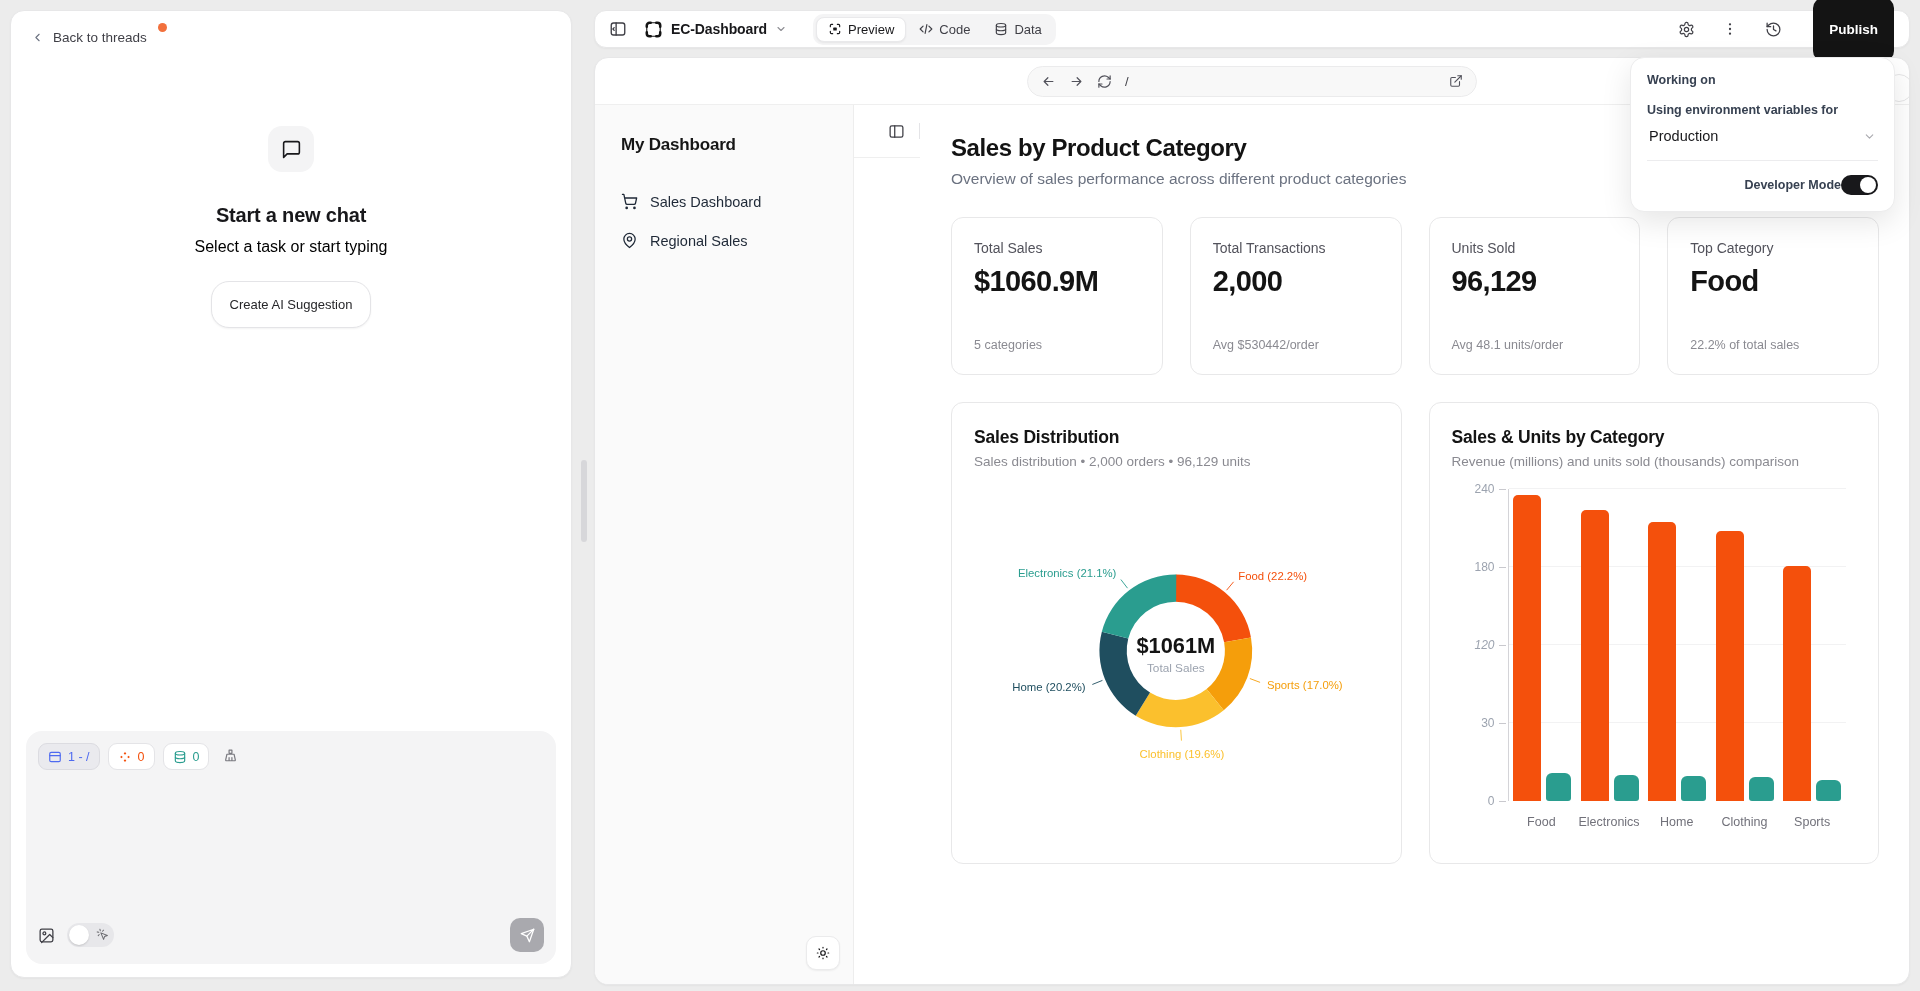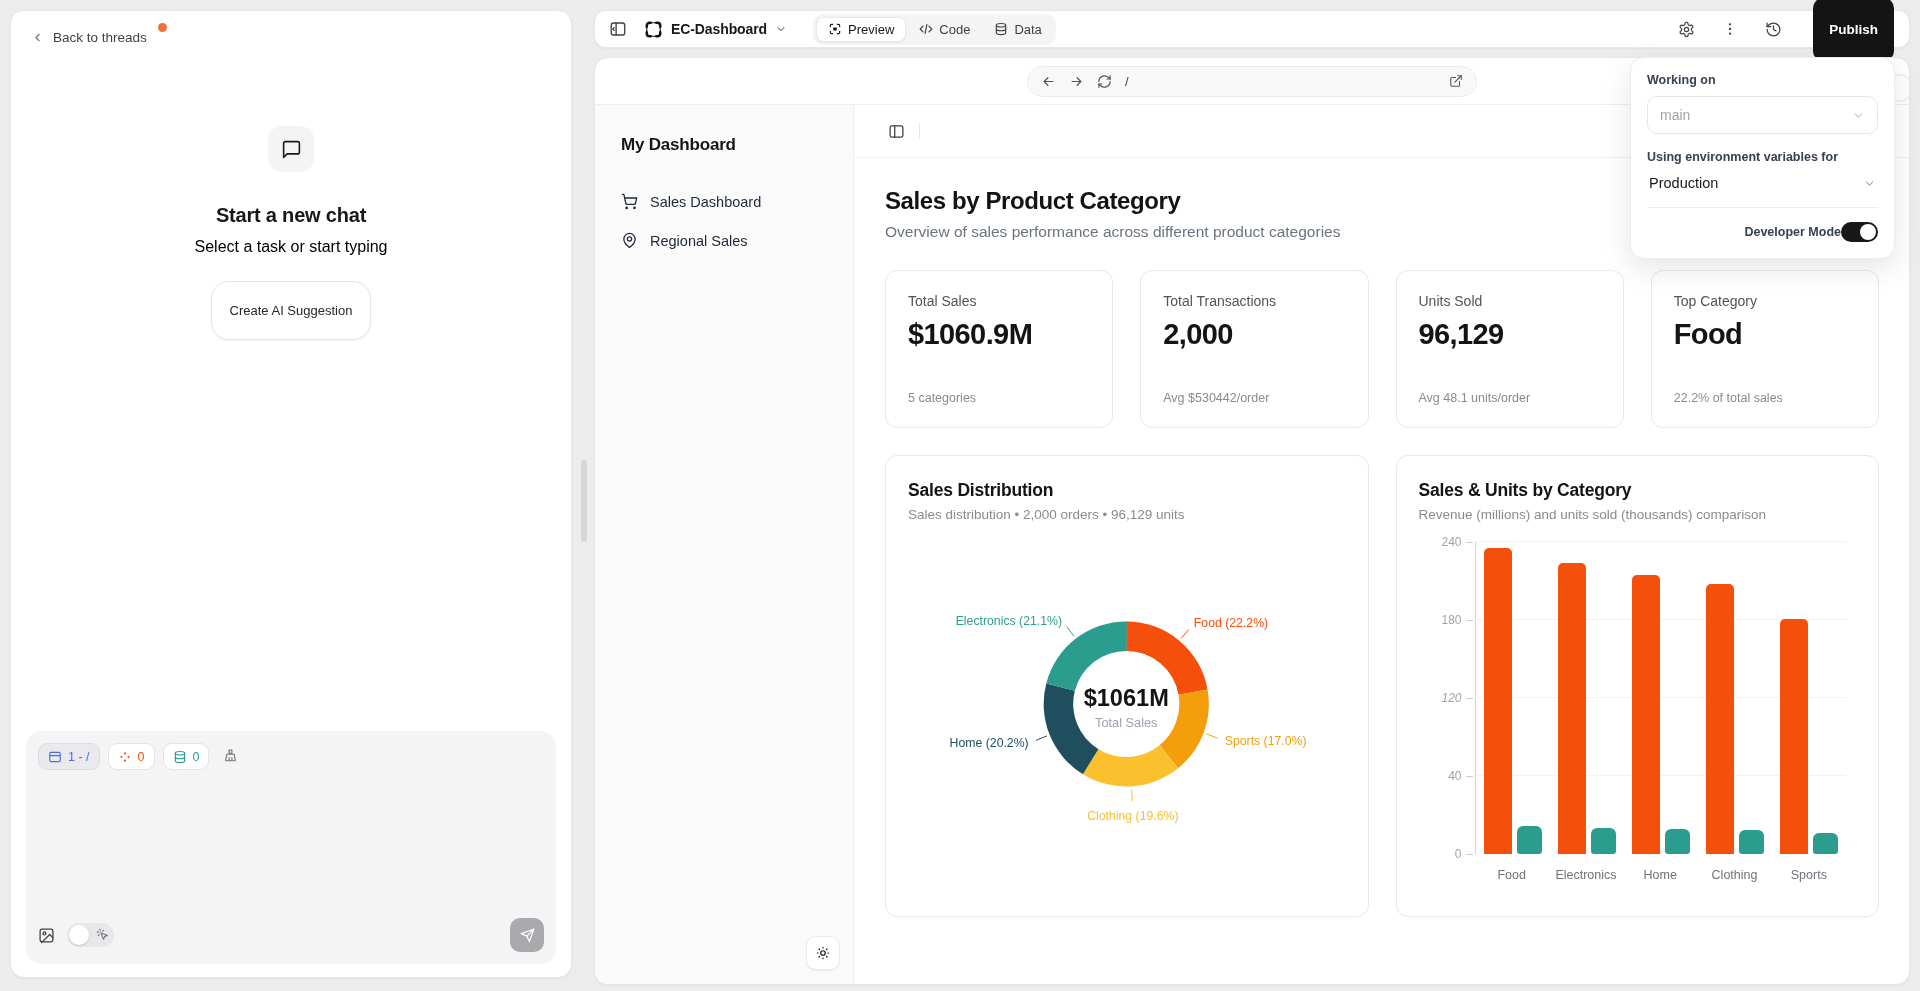--- a/index.html
+++ b/index.html
@@ -9,21 +9,21 @@
 .card{position:absolute;background:#fff;border:1px solid #E7E7E8;border-radius:14px;box-shadow:0 1px 2px rgba(0,0,0,.04)}
 
 
 .chat{left:10px;top:10px;width:562px;height:968px}
 .chat-header{display:flex;align-items:center;gap:9px;padding:19px 20px;color:#3F3F46;font-size:13.5px;font-weight:500;width:max-content;cursor:pointer}
 .chat-dot{position:absolute;left:147px;top:12px;width:9px;height:9px;border-radius:50%;background:#F2703C}
 .empty{display:flex;flex-direction:column;align-items:center;margin-top:62px}
 .empty-icon{width:46px;height:46px;border-radius:14px;background:#F4F4F5;display:flex;align-items:center;justify-content:center;color:#18181B}
 .empty-title{margin-top:32px;font-size:20px;font-weight:700;letter-spacing:-.2px}
 .empty-sub{margin-top:11px;font-size:16px;color:#000000}
-.suggest-btn{margin-top:25px;background:#fff;border:1px solid #E4E4E7;border-radius:18px;padding:21px 18px;font-size:13px;font-weight:500;color:#27272A;box-shadow:0 1px 2px rgba(0,0,0,.05);cursor:pointer;font-family:inherit}
+.suggest-btn{margin-top:25px;background:#fff;border:1px solid #E4E4E7;border-radius:18px;padding:15px 18px;font-size:13px;font-weight:500;color:#27272A;box-shadow:0 1px 2px rgba(0,0,0,.05);cursor:pointer;font-family:inherit}
 .composer{position:absolute;left:15px;right:15px;bottom:13px;height:233px;background:#F4F4F5;border-radius:16px;padding:12px}
 .chips{display:flex;align-items:center;gap:8px}
 .chip{height:27px;display:flex;align-items:center;gap:6px;padding:0 9px;border-radius:9px;font-size:12.5px;font-weight:500;cursor:pointer;background:#fff;border:1px solid #E4E4E7}
 .chip.pressed{background:#EAEAEE;border-color:#DCDCE1}
 .chip-blue{color:#4E6AF0}.chip-orange{color:#F4500C}.chip-teal{color:#2A9D8F}
 .broom{margin-left:5px;color:#7A7A80;display:flex;cursor:pointer}
 .composer-bottom{position:absolute;left:12px;right:12px;bottom:12px;display:flex;align-items:center}
 .img-btn{color:#3F3F46;display:flex;cursor:pointer}
 .spark-toggle{margin-left:12px;width:47px;height:24px;background:#E7E7EA;border-radius:12px;position:relative;cursor:pointer}
 .spark-knob{position:absolute;left:2px;top:2px;width:20px;height:20px;border-radius:50%;background:#fff;box-shadow:0 1px 2px rgba(0,0,0,.15)}
@@ -49,21 +49,21 @@
 .url-pill{width:450px;height:31px;border:1px solid #EBEBEC;background:#F8F8F8;border-radius:16px;display:flex;align-items:center;gap:13px;padding:0 13px;color:#52525B}
 .url-path{font-size:13px;color:#3F3F46}
 .url-ext{margin-left:auto;cursor:pointer;color:#52525B;display:flex}
 .float-circle{position:absolute;left:1290px;top:16px;width:28px;height:28px;border-radius:50%;border:1px solid #E5E5E6;background:#fff;z-index:3}
 .app{flex:1;display:flex;min-height:0}
 .app-sidebar{width:259px;background:#FAFAFA;border-right:1px solid #EDEDED;padding:30px 26px;position:relative;flex:0 0 auto}
 .app-sb-title{font-size:17px;font-weight:700;letter-spacing:-.2px;color:#161616}
 .app-sb-items{margin-top:38px;display:flex;flex-direction:column;gap:22px}
 .app-sb-item{display:flex;align-items:center;gap:12px;font-size:14.5px;color:#1F2937;cursor:pointer}
 .theme-btn{position:absolute;right:13px;bottom:14px;width:34px;height:34px;background:#fff;border:1px solid #EBEBEC;border-radius:10px;box-shadow:0 1px 2px rgba(0,0,0,.06);display:flex;align-items:center;justify-content:center;color:#18181B;cursor:pointer}
-.app-main{flex:1;display:flex;flex-direction:column;min-width:0}
+.app-main{flex:1;display:flex;flex-direction:row;min-width:0}
 .content-topbar{height:53px;border-bottom:1px solid #EFEFEF;display:flex;align-items:center;padding-left:34px;gap:14px;flex:0 0 auto}
 .ct-divider{width:1px;height:16px;background:#E4E4E7}
 .content{flex:1;padding:29px 30px 0 31px;overflow:hidden}
 .page-title{font-size:24px;font-weight:700;letter-spacing:-.4px;color:#131313}
 .page-sub{margin-top:8px;font-size:15.5px;color:#6B7280}
 .stats{margin-top:29px;display:grid;grid-template-columns:repeat(4,1fr);gap:27px}
 .stat{border:1px solid #E8E8E9;border-radius:12px;height:158px;padding:22px;display:flex;flex-direction:column;background:#fff}
 .stat-label{font-size:14px;color:#52525B}
 .stat-value{margin-top:9px;font-size:29px;font-weight:700;letter-spacing:-.6px;color:#141414}
 .stat-foot{margin-top:auto;font-size:12.5px;color:#8A8A91}
@@ -399,21 +399,21 @@
                 </svg>
             </div>
           </div>
           <div class="chart-card">
             <div class="chart-title">Sales &amp; Units by Category</div>
             <div class="chart-sub">Revenue (millions) and units sold (thousands) comparison</div>
             <div class="bar-chart">
               <div class="bar-plot">
                   <div class="ytick" style="bottom: 0%;">0</div>
                   <div class="gridline" style="bottom: 25%;"></div>
-                  <div class="ytick" style="bottom: 25%;">40</div>
+                  <div class="ytick" style="bottom: 25%;">30</div>
                   <div class="gridline" style="bottom: 50%;"></div>
                   <div class="ytick" style="bottom: 50%; font-style: italic;">120</div>
                   <div class="gridline" style="bottom: 75%;"></div>
                   <div class="ytick" style="bottom: 75%;">180</div>
                   <div class="gridline" style="bottom: 100%;"></div>
                   <div class="ytick" style="bottom: 100%;">240</div>
                   <div class="bars-row">
                     <div class="bar-group">
                       <div class="bar bar-a" style="height: 98.125%; background: rgb(244, 80, 12);"></div>
                       <div class="bar bar-b" style="height: 8.95833%; background: rgb(42, 157, 143);"></div>
@@ -446,28 +446,20 @@
             </div>
           </div>
         </div>
       </div>
     </div>
   </div>
 </div>
 
 <div class="popover">
   <div class="pop-label">Working on</div>
-  <div class="branch-select">
-    <span class="branch-value">main</span>
-    <span class="chev">
-      <svg width="13" height="13" viewBox="0 0 24 24" fill="none" stroke="#C4C4C9" stroke-width="2" stroke-linecap="round" stroke-linejoin="round">
-          <path d="M6 9l6 6 6-6"></path>
-        </svg>
-    </span>
-  </div>
   <div class="pop-label env-label">Using environment variables for</div>
   <div class="env-row">
     <span class="env-value">Production</span>
     <span class="chev">
       <svg width="13" height="13" viewBox="0 0 24 24" fill="none" stroke="#A9A9AE" stroke-width="2" stroke-linecap="round" stroke-linejoin="round">
           <path d="M6 9l6 6 6-6"></path>
         </svg>
     </span>
   </div>
   <div class="pop-divider"></div>

